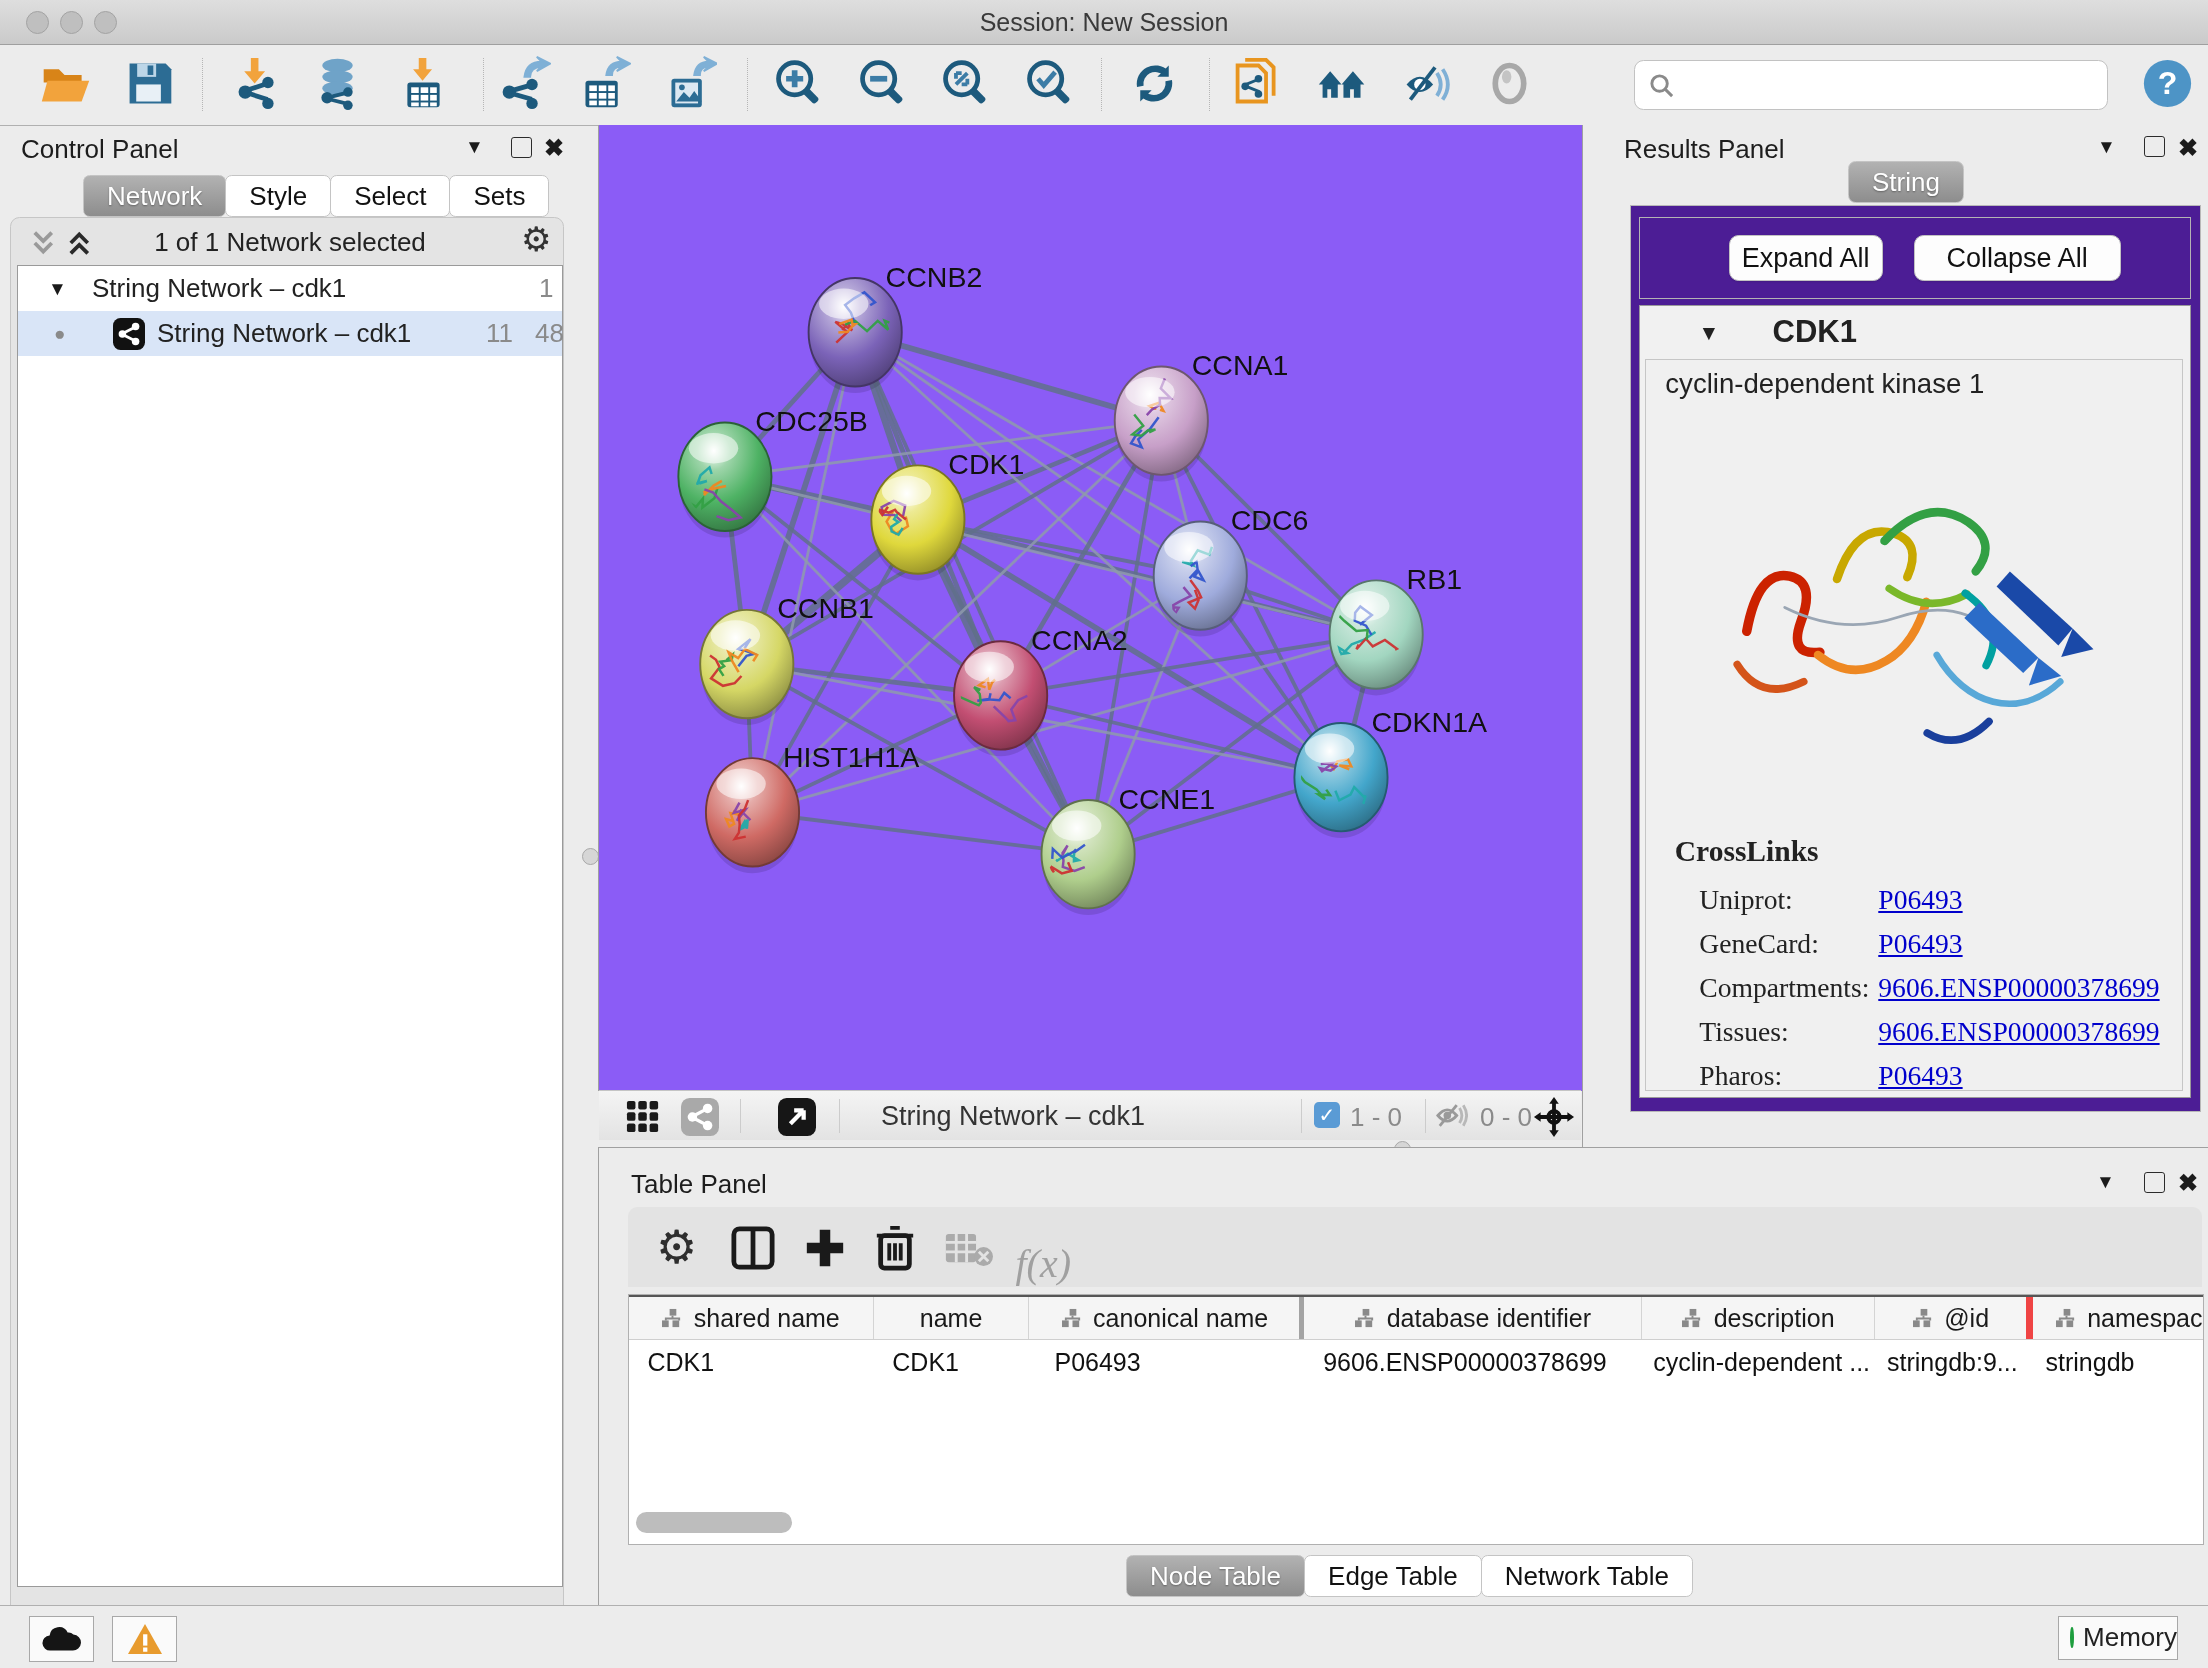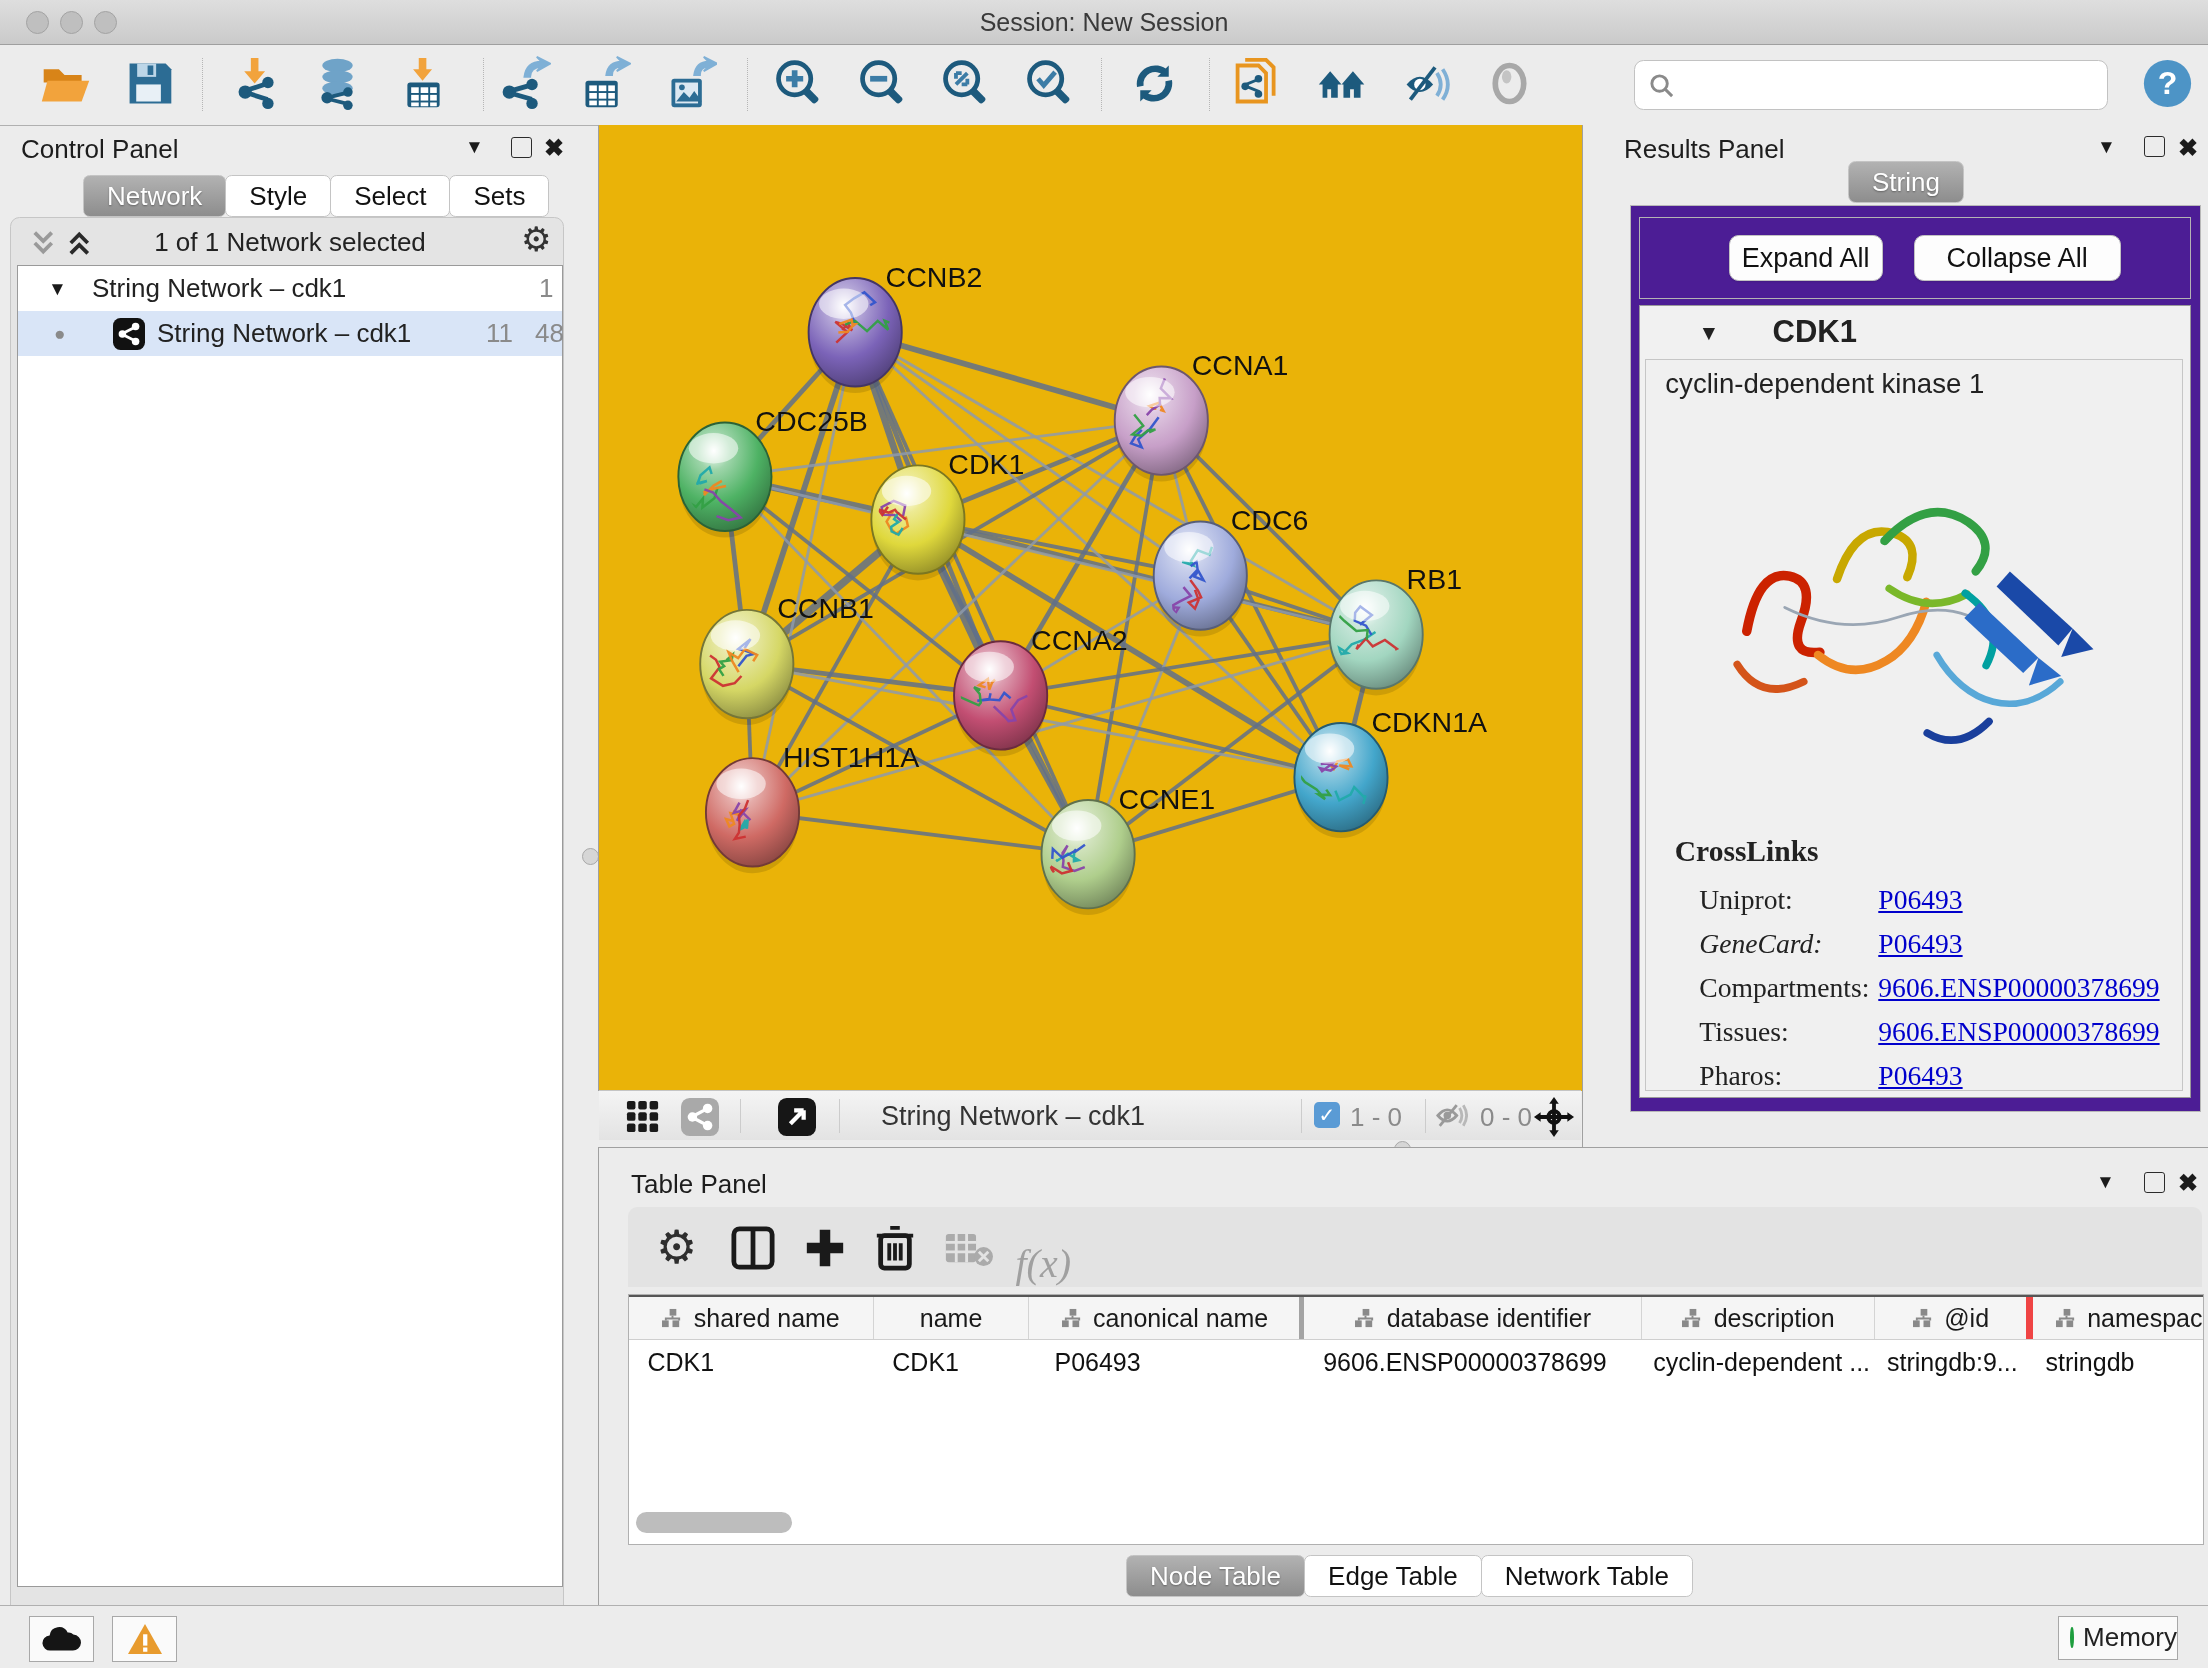--- a/index.html
+++ b/index.html
@@ -309,21 +309,21 @@
       <span class="abs dim" style="left:468px;">11</span>
       <span class="abs dim" style="left:517px;">48</span>
     </div>
   </div>
 </div>
 
 <div class="abs handle" style="left:582px;top:848px;"></div>
 <div class="abs handle" style="left:1573px;top:620px;"></div>
 <div class="abs handle" style="left:1394px;top:1141px;"></div>
 
-<div class="abs" style="left:598px;top:125px;width:983px;height:966px;background:#eab308;border-left:1px solid #a0a0a0;border-right:1px solid #a0a0a0;">
+<div class="abs" style="left:598px;top:125px;width:983px;height:966px;background:#8b5cf6;border-left:1px solid #a0a0a0;border-right:1px solid #a0a0a0;">
   <svg id="net-svg" width="982" height="964" viewBox="0 0 1032 1014">
       <defs>
         <radialGradient id="g0" cx="38%" cy="26%" r="80%">
           <stop offset="0%" stop-color="#ffffff"></stop>
           <stop offset="22%" stop-color="#b6a9d8"></stop>
           <stop offset="60%" stop-color="#7b63b8"></stop>
           <stop offset="100%" stop-color="#504078"></stop>
         </radialGradient>
         <clipPath id="c0">
           <ellipse cx="269" cy="218" rx="42" ry="50"></ellipse>
@@ -684,21 +684,21 @@
             <path d="M95 190 q60 30 120 10 q60-20 100 15" stroke="#9aa6b4" stroke-width="3"></path>
           </g>
           <polygon points="300,185 362,243 346,259 284,201" fill="#2b6cc8"></polygon>
           <polygon points="362,243 386,262 352,272" fill="#2b6cc8"></polygon>
           <polygon points="332,152 398,212 383,230 318,168" fill="#1a49a8"></polygon>
           <polygon points="398,212 420,234 386,242" fill="#1a49a8"></polygon>
         </svg>
         <span class="abs serif" style="left:28.5px;top:455px;font-size:29.5px;font-weight:bold;">CrossLinks</span>
         <div class="abs serif" style="left:53px;top:498px;font-size:27.6px;line-height:44px;">
           <div><span style="display:inline-block;width:179px;">Uniprot:</span><a class="xlink" href="#">P06493</a></div>
-          <div><span style="display:inline-block;width:179px;font-style:italic;">GeneCard:</span><a class="xlink" href="#">P06493</a></div>
+          <div><span style="display:inline-block;width:179px;">GeneCard:</span><a class="xlink" href="#">P06493</a></div>
           <div><span style="display:inline-block;width:179px;">Compartments:</span><a class="xlink" href="#">9606.ENSP00000378699</a></div>
           <div><span style="display:inline-block;width:179px;">Tissues:</span><a class="xlink" href="#">9606.ENSP00000378699</a></div>
           <div><span style="display:inline-block;width:179px;">Pharos:</span><a class="xlink" href="#">P06493</a></div>
         </div>
       </div>
     </div>
   </div>
 </div>
 
 <div class="abs" style="left:598px;top:1147px;width:1610px;height:458px;background:#ececec;border-top:1px solid #a0a0a0;border-left:1px solid #a0a0a0;">

